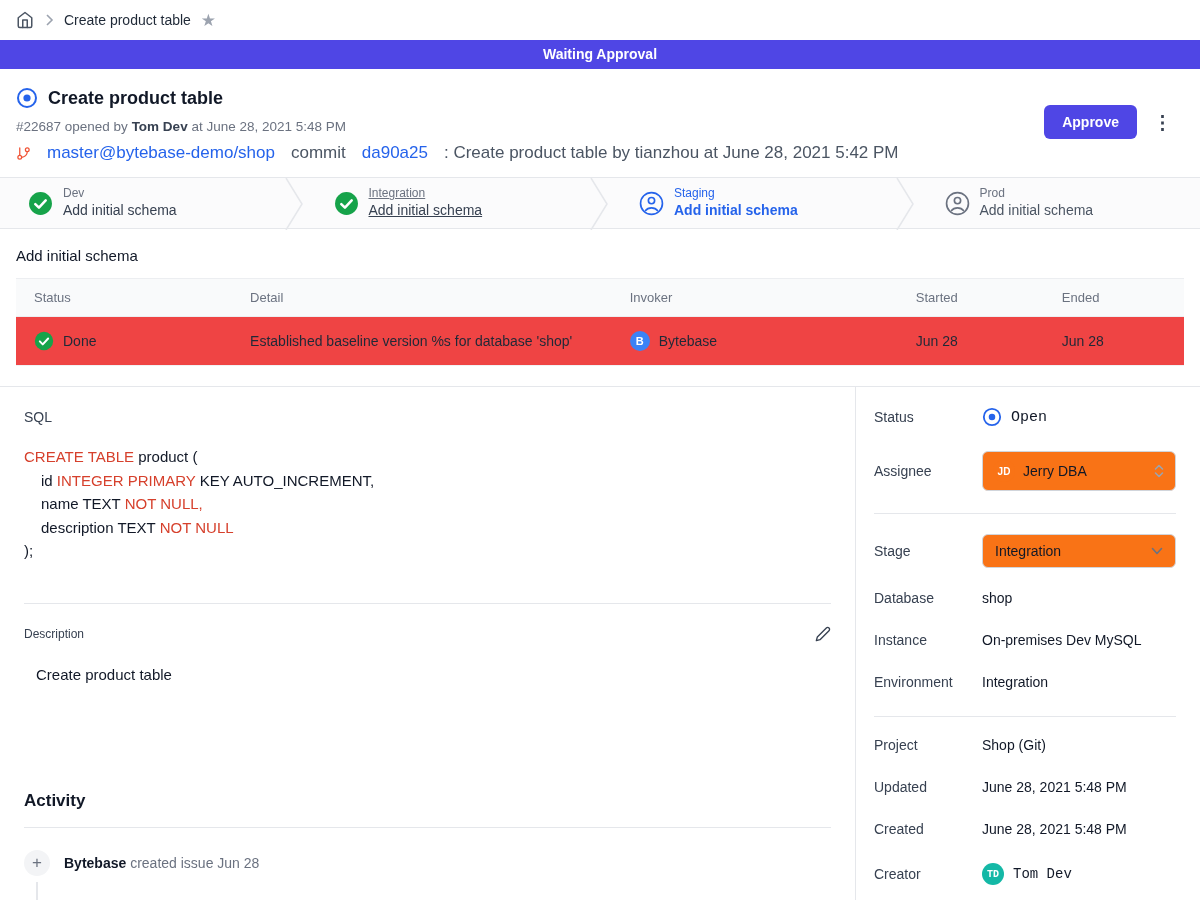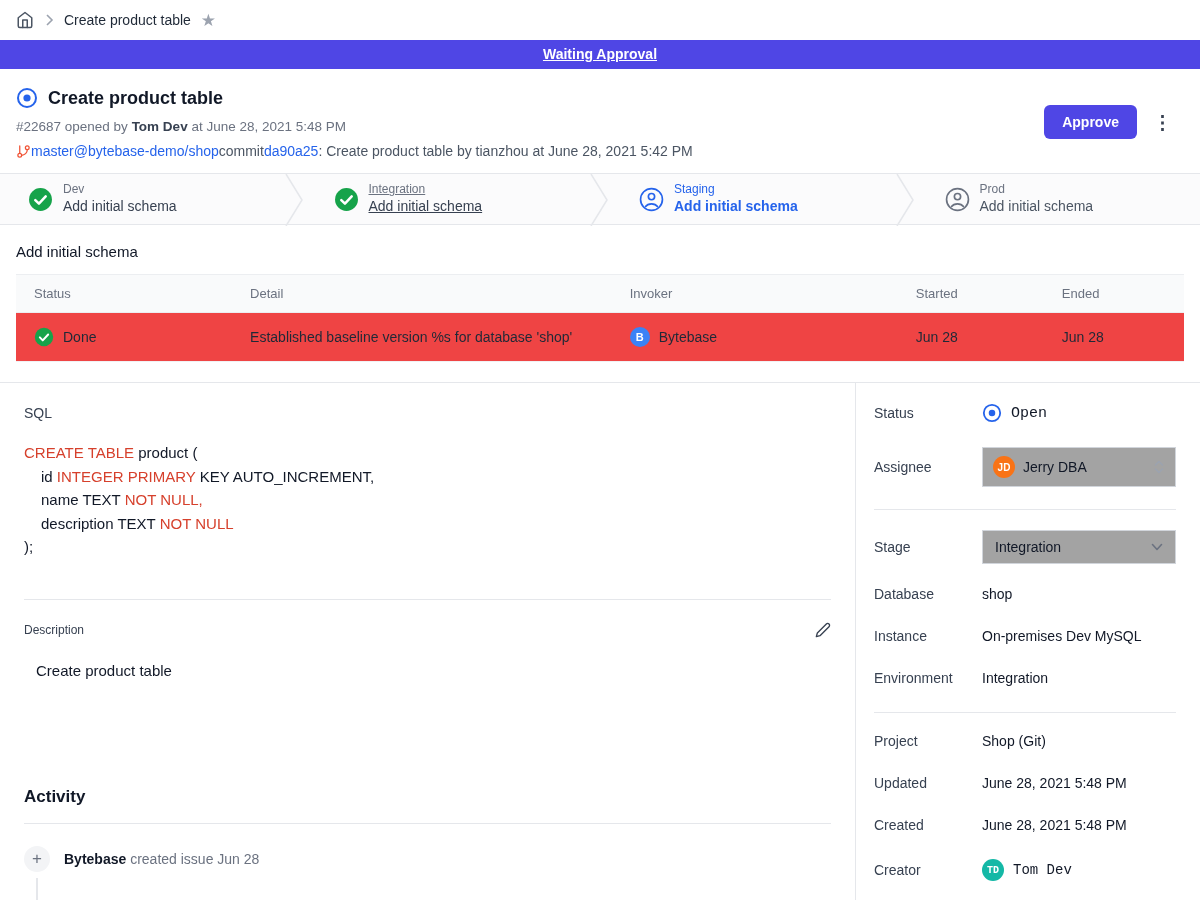--- a/index.html
+++ b/index.html
@@ -10,30 +10,30 @@
   }
   .icon-svg { display:block; }
 
   
   .topbar { height:40px; display:flex; align-items:center; padding:0 16px; gap:10px; background:#fff; }
   .topbar .crumb-title { font-size:14px; color:#1f2937; }
   .topbar .star { color:#9ca3af; font-size:17px; line-height:1; cursor:pointer; }
   .crumb-chev { color:#9ca3af; }
 
   
-  .banner { height:29px; background:#4f46e5; color:#fff; text-align:center; line-height:29px; font-size:14px; font-weight:600;text-decoration:underline; }
+  .banner { height:29px; background:#4f46e5; color:#fff; text-align:center; line-height:29px; font-size:14px; font-weight:600; }
 
   
   .header { display:flex; padding:18px 24px 14px 16px; }
   .header-left { flex:1; min-width:0; }
   .title-row { display:flex; align-items:center; gap:10px; }
   .issue-title { font-size:18px; font-weight:700; color:#111827; }
   .meta-row { margin-top:10px; font-size:13.5px; color:#6b7280; }
   .meta-row b { color:#374151; font-weight:700; }
-  .commit-row { margin-top:9px; font-size:14px; color:#4b5563; display:flex; align-items:center; gap:0; flex-wrap:nowrap; white-space:nowrap; }
+  .commit-row { margin-top:9px; font-size:17px; color:#4b5563; display:flex; align-items:center; gap:16px; flex-wrap:nowrap; white-space:nowrap; }
   a.link { color:#2563eb; text-decoration:none; cursor:pointer; }
   .header-right { display:flex; align-items:center; gap:12px; padding-top:18px; align-self:flex-start; }
   .btn-approve { background:#4f46e5; color:#fff; border:none; border-radius:6px; font-family:inherit;
                  font-size:14px; font-weight:600; padding:9px 18px; cursor:pointer; }
   .dots { font-size:19px; color:#374151; font-weight:700; cursor:pointer; line-height:1; padding:2px 4px; }
 
   
   .pipeline { height:52px; display:flex; align-items:stretch; border-top:1px solid #e5e7eb; border-bottom:1px solid #e5e7eb; background:#fbfbfc; }
   .stage { flex:1; display:flex; align-items:center; padding-left:28px; cursor:pointer; }
   .stage-text { margin-left:10px; display:flex; flex-direction:column;justify-content:space-between; }
@@ -80,21 +80,21 @@
   .timeline { width:2px; height:22px; background:#e5e7eb; margin:6px 0 0 12px; }
 
   
   .sidebar { width:345px; flex:0 0 auto; border-left:1px solid #e5e7eb; padding:20px 24px 20px 18px; }
   .sb-row { display:flex; align-items:center; margin-bottom:26px; }
   .sb-label { width:108px; flex:0 0 auto; font-size:14px; color:#374151; }
   .sb-value { font-size:14px; color:#111827; font-weight:500; }
   .sb-value-flex { display:flex; align-items:center; gap:9px;font-family:Liberation Mono, monospace; }
   .status-open-text { font-size:15px; color:#111827; font-weight:500; }
   .sb-divider { border:none; border-top:1px solid #e5e7eb; margin:0 0 20px 0; }
-  .select-box { flex:1; height:40px; border:1px solid #d1d5db; border-radius:0; background:#a3a3a3;
+  .select-box { flex:1; height:40px; border:1px solid #d1d5db; border-radius:6px; background:#f97316;
                 display:flex; align-items:center; padding:0 10px; cursor:pointer; }
   .select-box.short { height:34px; padding:0 12px; }
   .avatar-jd { width:22px; height:22px; background:#f97316; font-size:10px; }
   .avatar-td { width:22px; height:22px; background:#14b8a6; font-size:10px; }
   .select-name { margin-left:8px; font-size:14px; color:#111827; }
   .select-caret { margin-left:auto; color:#9ca3af; }
   .row-status { margin-bottom:24px; }
   .row-assignee { margin-bottom:22px; }
   .row-stage { margin-bottom:22px; }
 </style>

